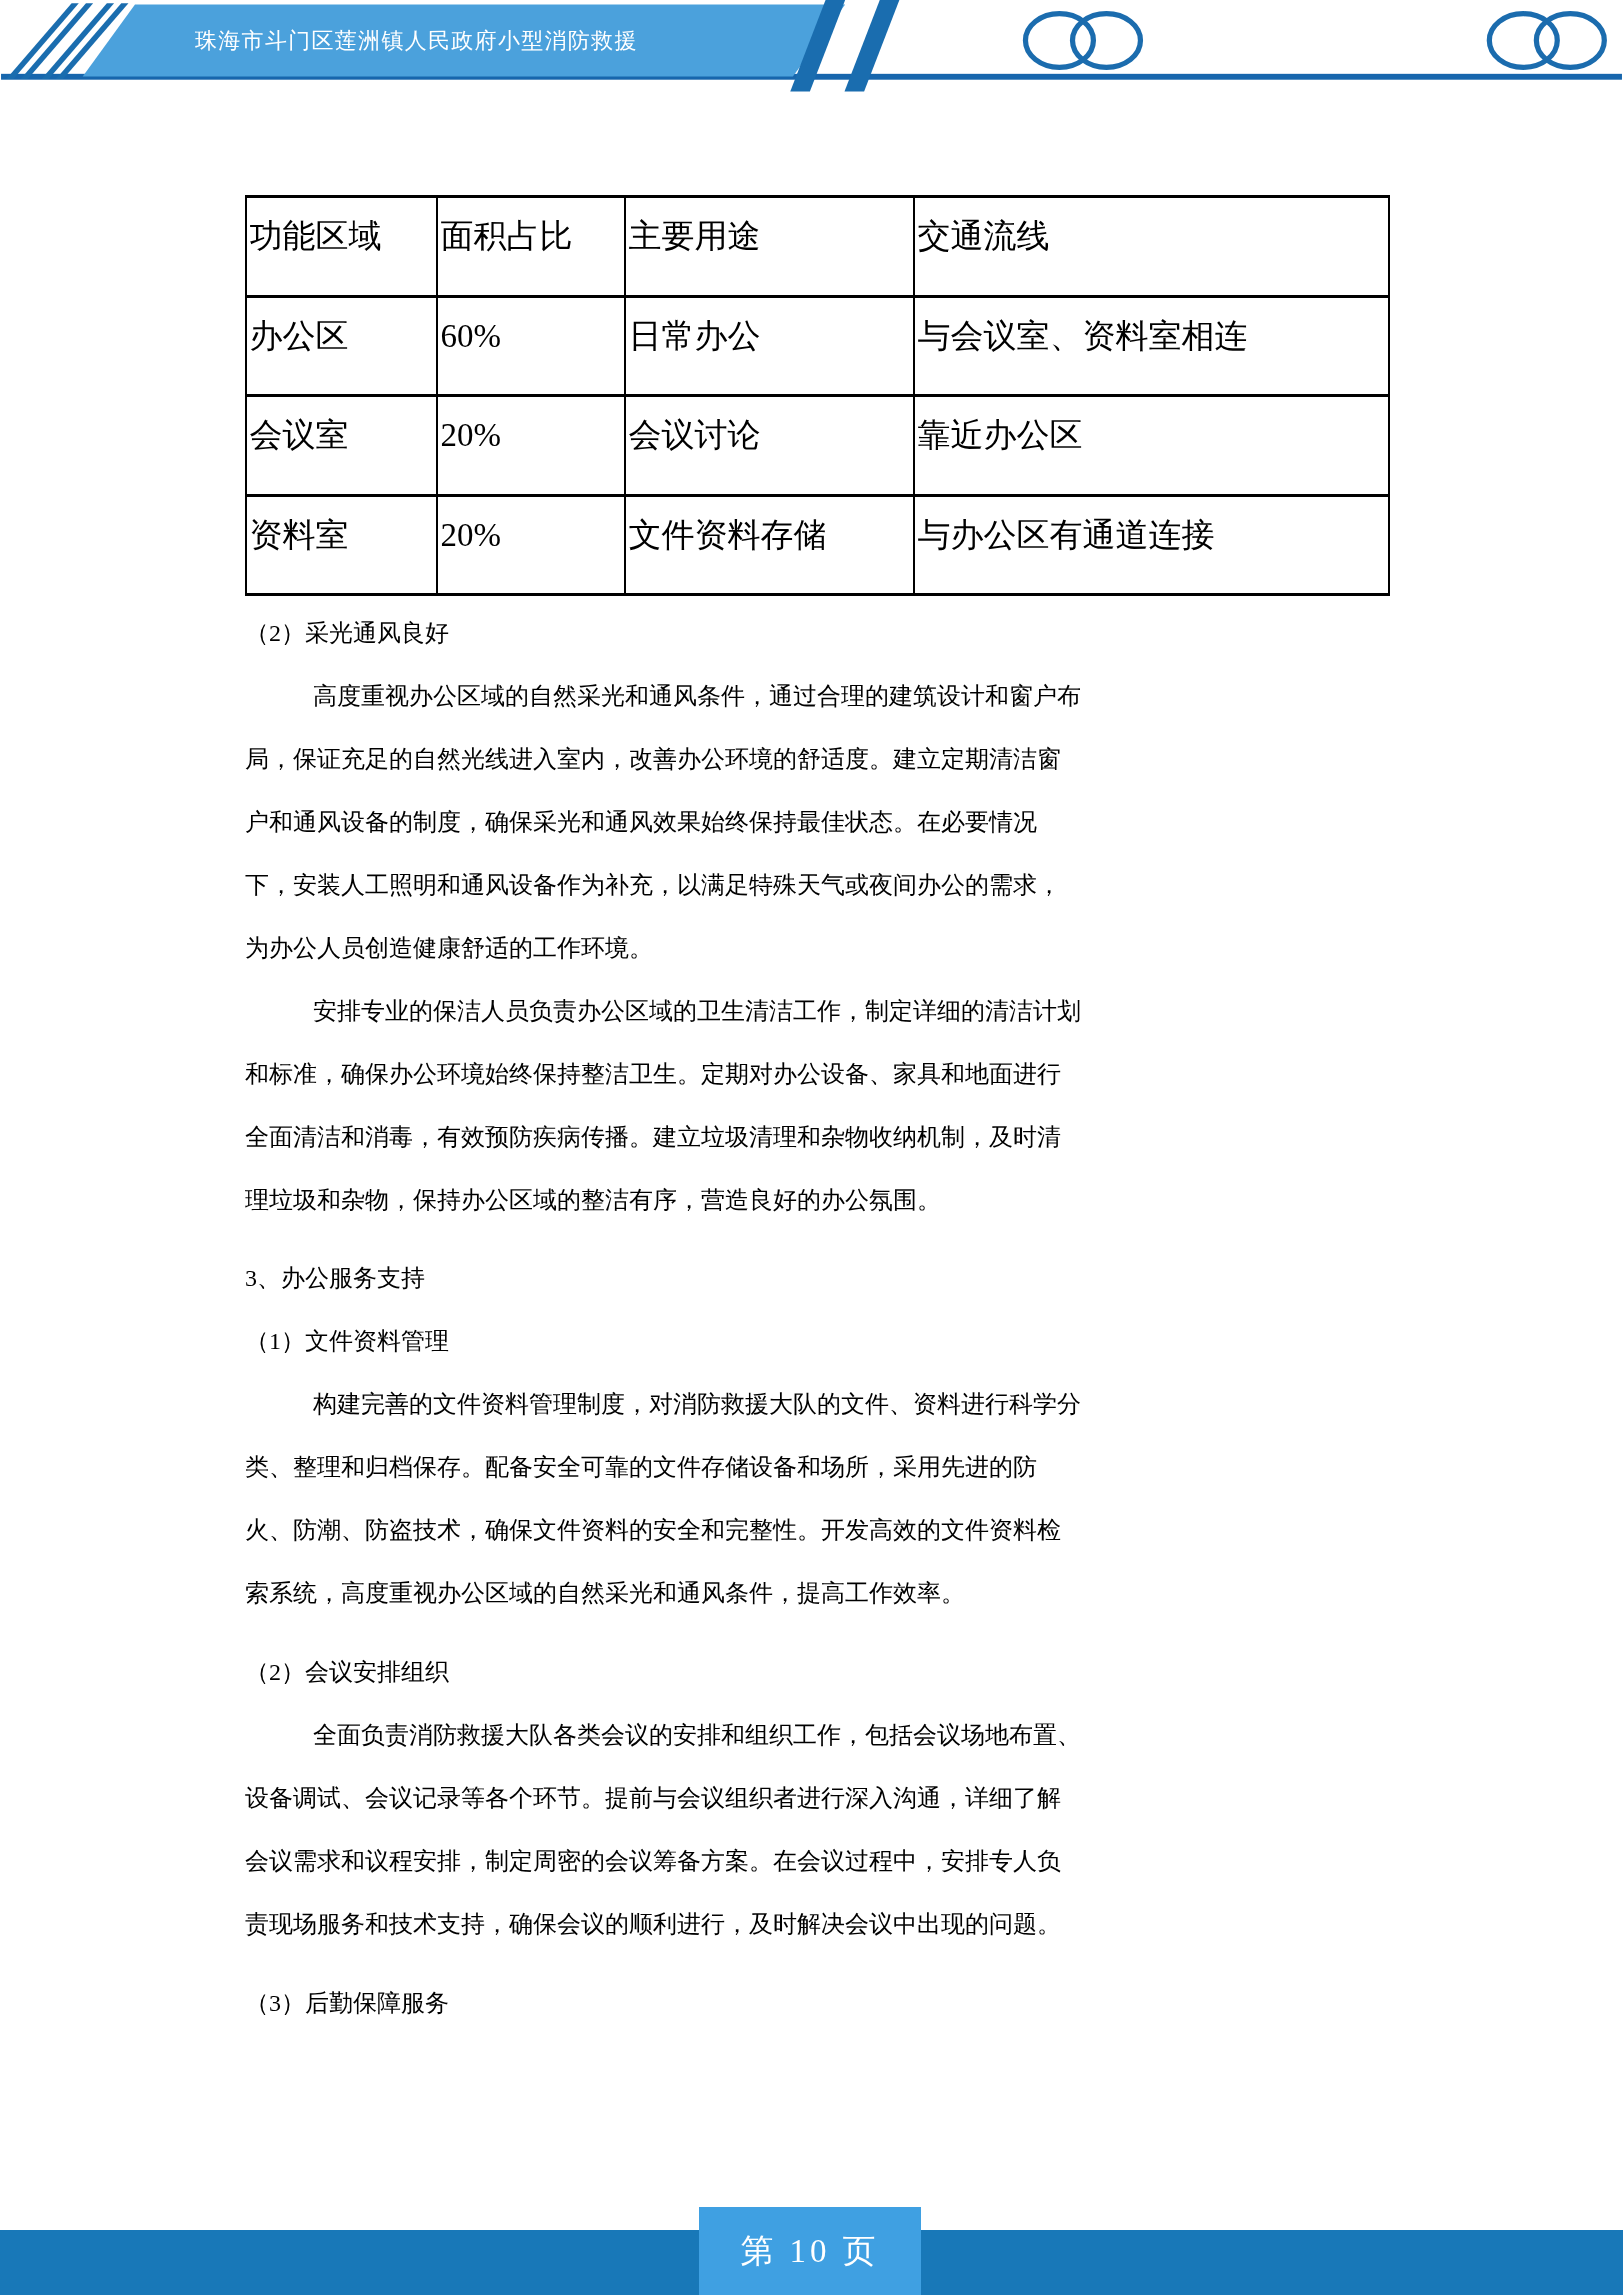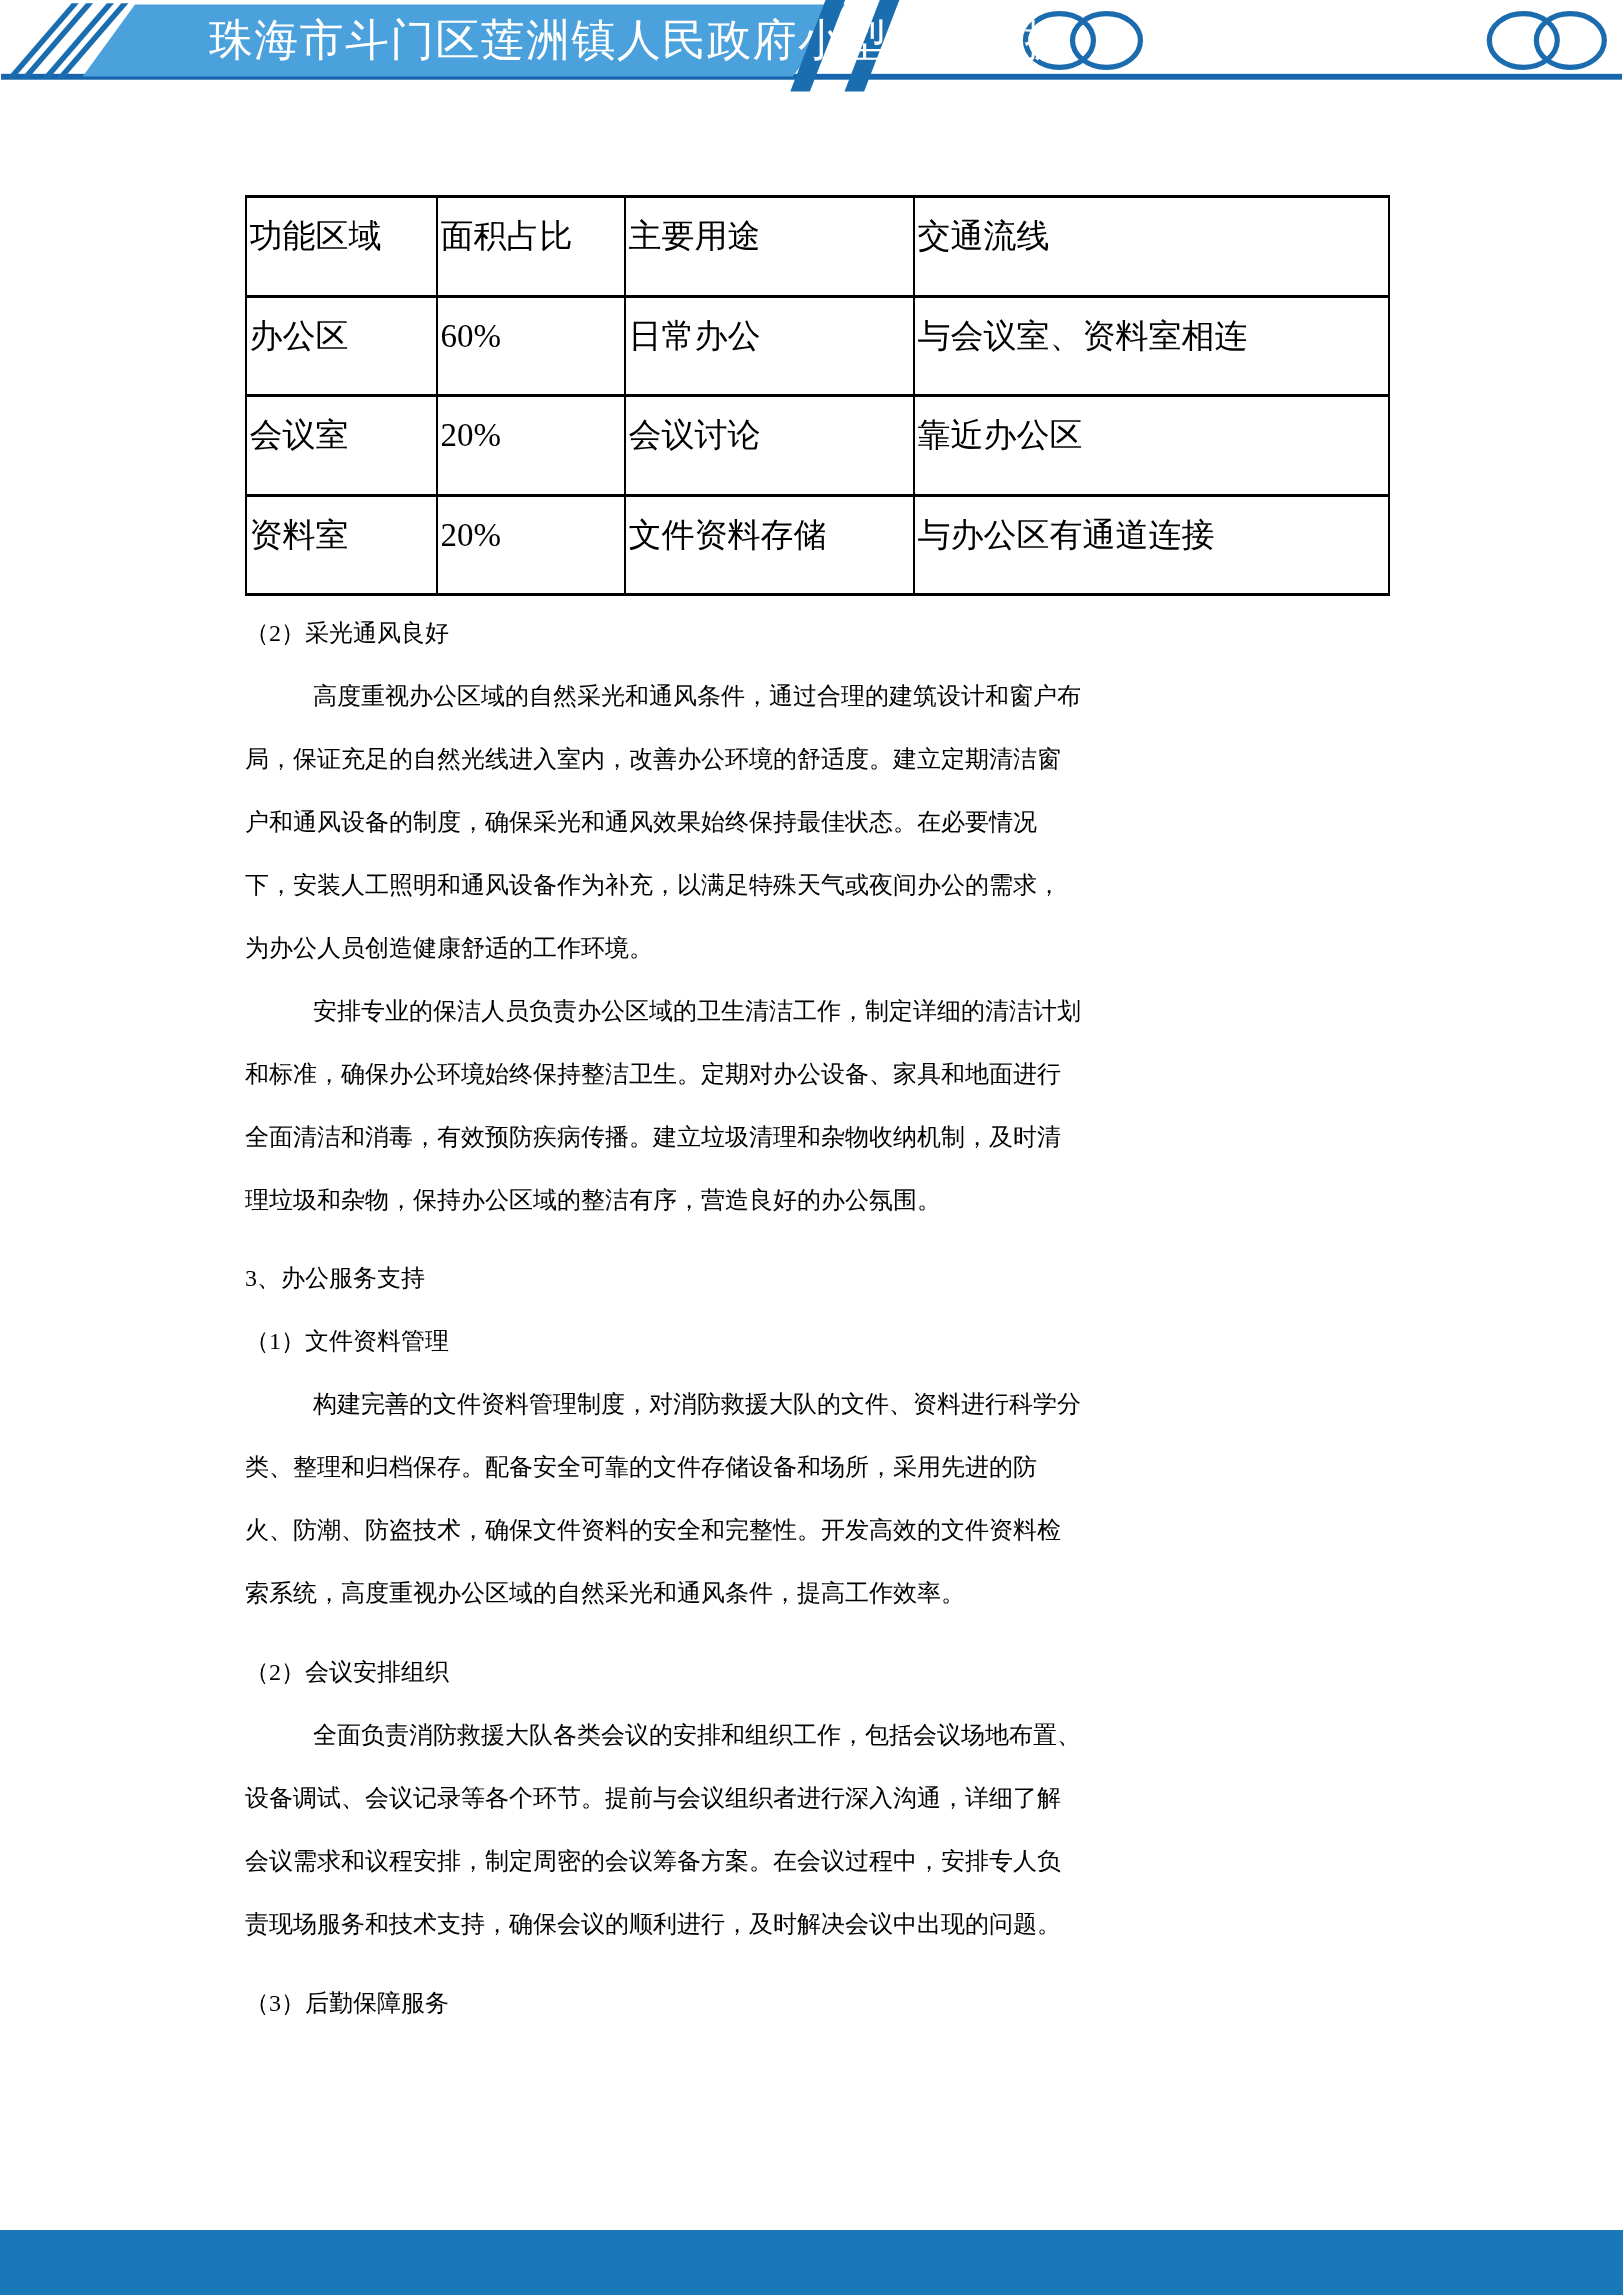--- a/index.html
+++ b/index.html
@@ -8,22 +8,22 @@
     width:1623px;height:2295px;
     background:#ffffff;
     overflow:hidden;
     font-family:"Liberation Serif","DejaVu Serif",serif;
     color:#000;
   }
   
   #header{position:absolute;top:0;left:0;width:1623px;height:98px;}
   #header svg{position:absolute;top:0;left:0;}
   #header-title{
-    position:absolute;left:209px;top:21px;
-    font-size:44px;line-height:39px;
+    position:absolute;left:195px;top:21px;
+    font-size:22px;line-height:39px;
     color:#ffffff;white-space:nowrap;
     letter-spacing:1.3px;
     z-index:3;
   }
   
   #content{position:absolute;left:245px;top:195px;width:1143px;}
   table.func{
     border-collapse:collapse;
     width:1143px;
     table-layout:fixed;
@@ -161,15 +161,18 @@
     <div class="line indent">全面负责消防救援大队各类会议的安排和组织工作，包括会议场地布置、</div>
     <div class="line">设备调试、会议记录等各个环节。提前与会议组织者进行深入沟通，详细了解</div>
     <div class="line">会议需求和议程安排，制定周密的会议筹备方案。在会议过程中，安排专人负</div>
     <div class="line">责现场服务和技术支持，确保会议的顺利进行，及时解决会议中出现的问题。</div>
 
     <div class="line heading">（3）后勤保障服务</div>
 
   </div>
 
   <div id="footer-band"></div>
+  <div id="footer-tab">
+    <span>第 10 页</span>
+  </div>
 
 </div>
 
 
 </body></html>

